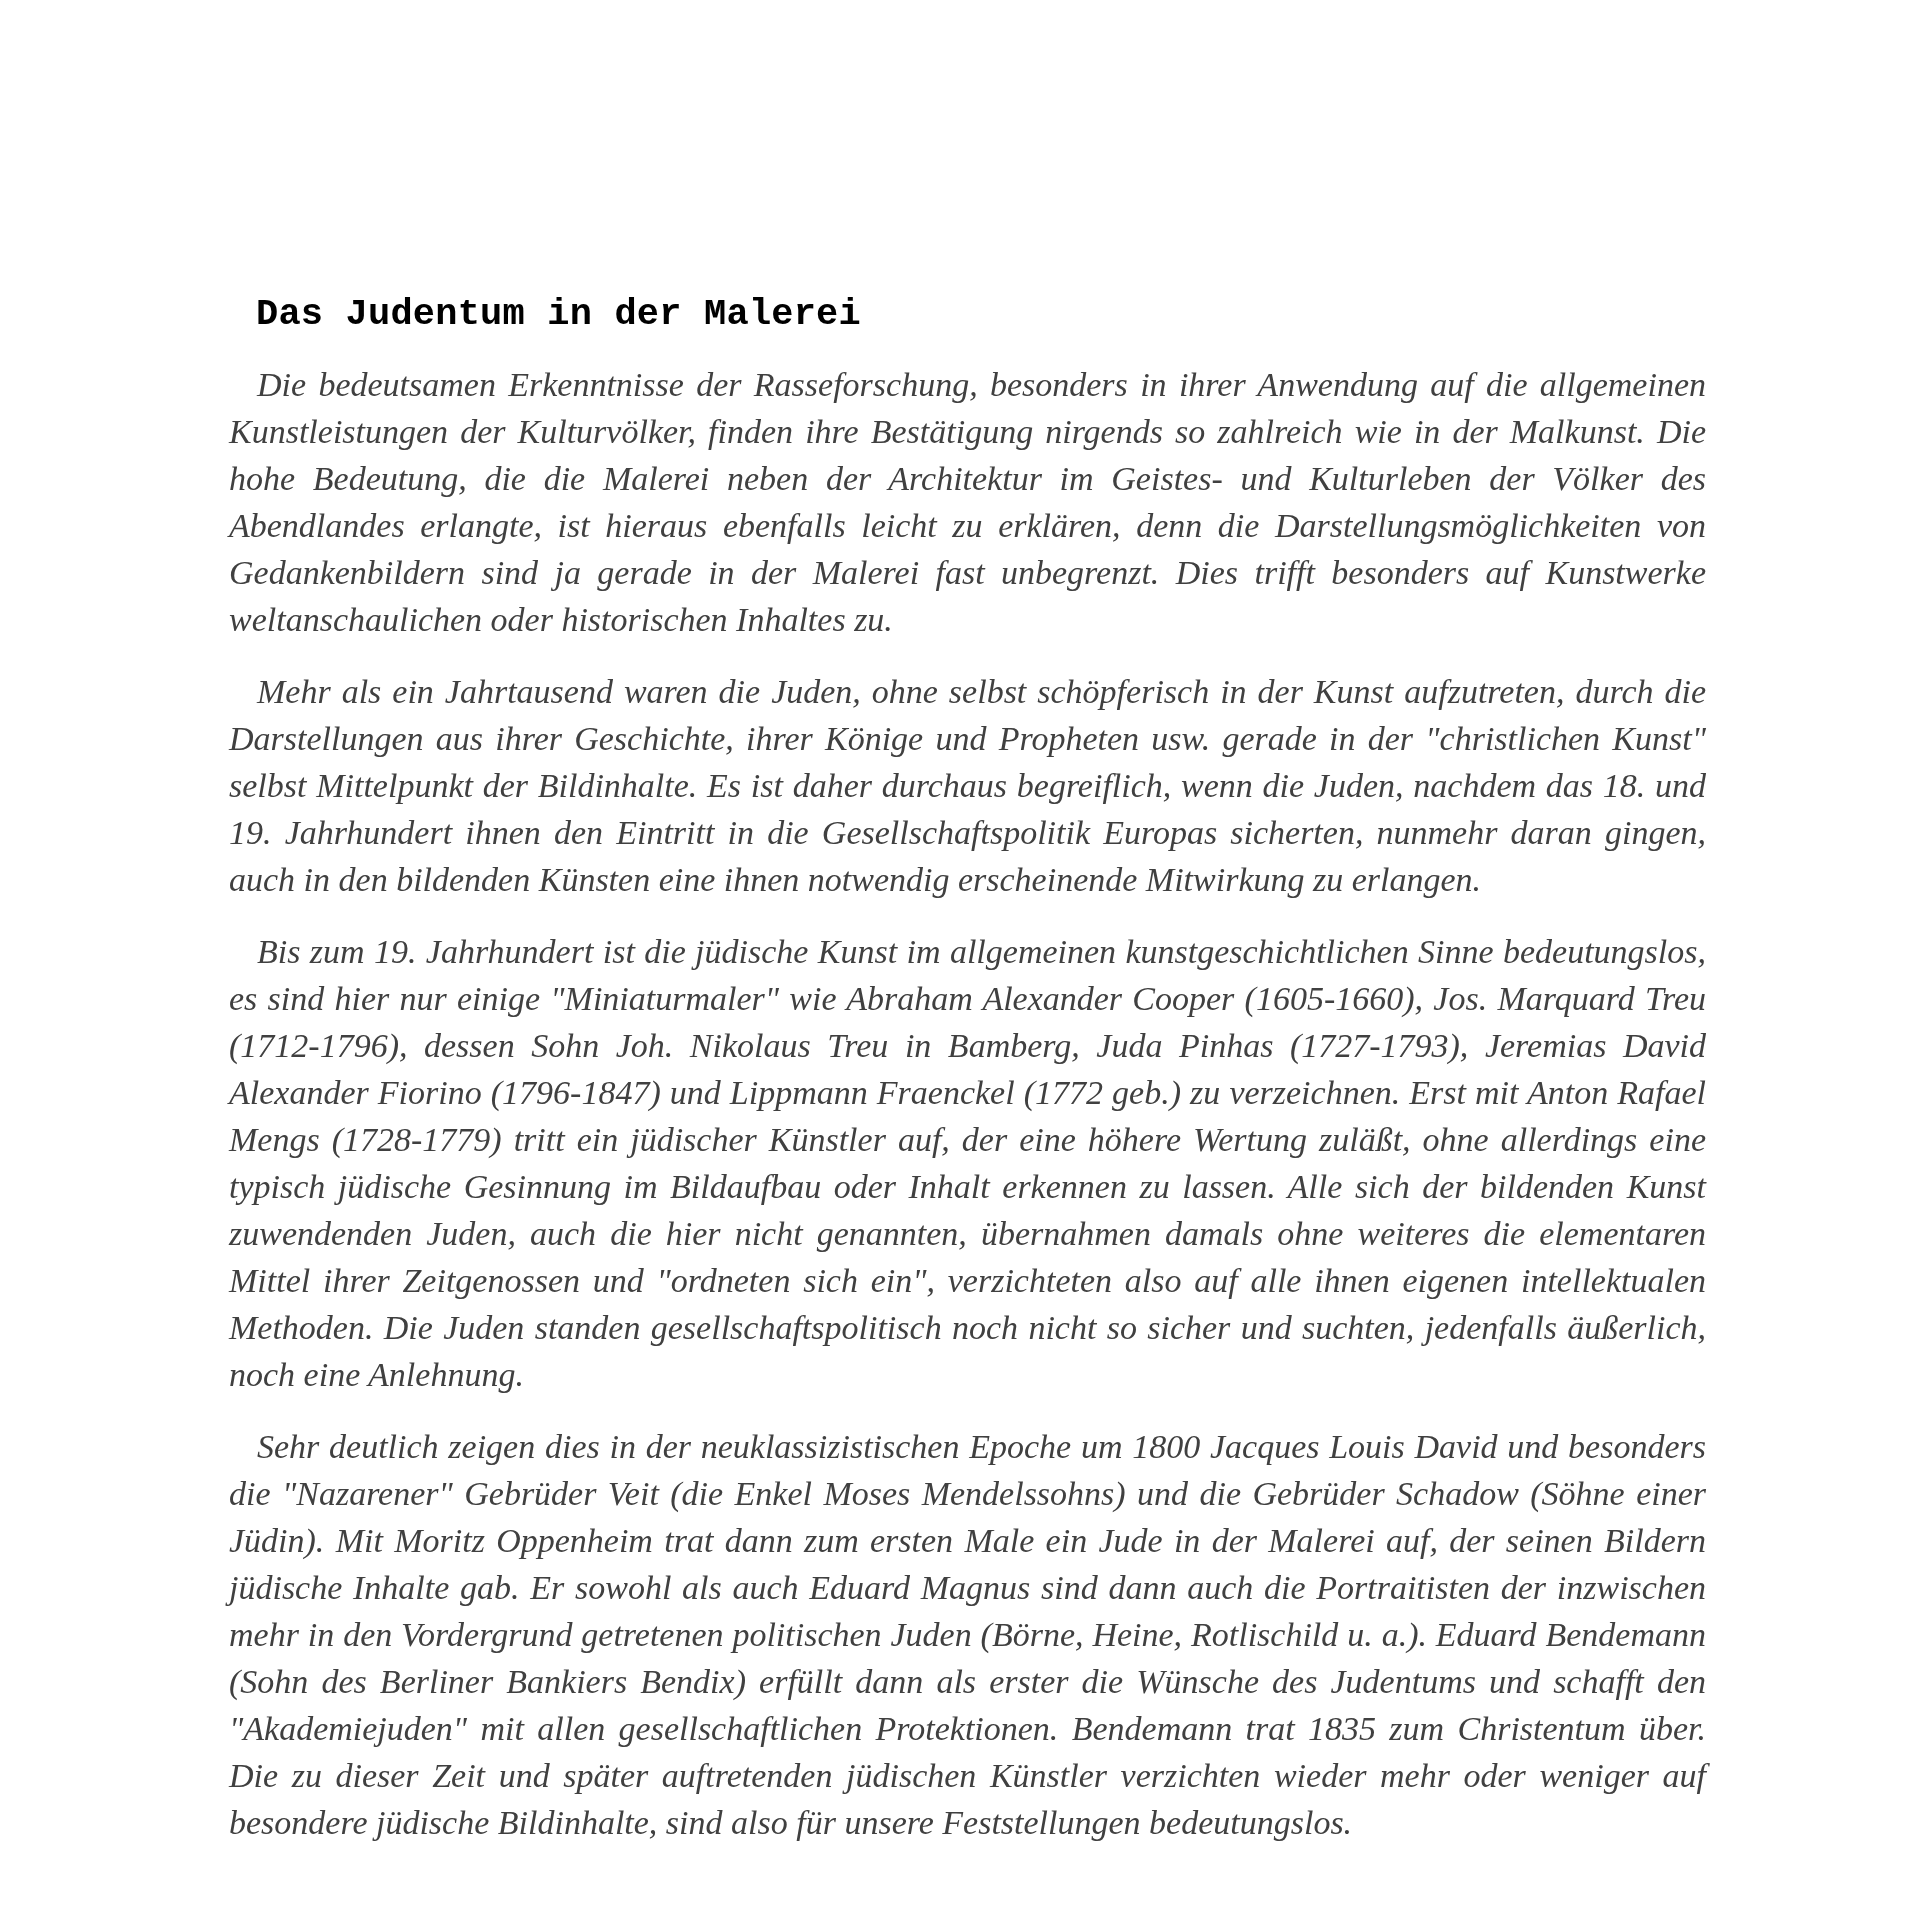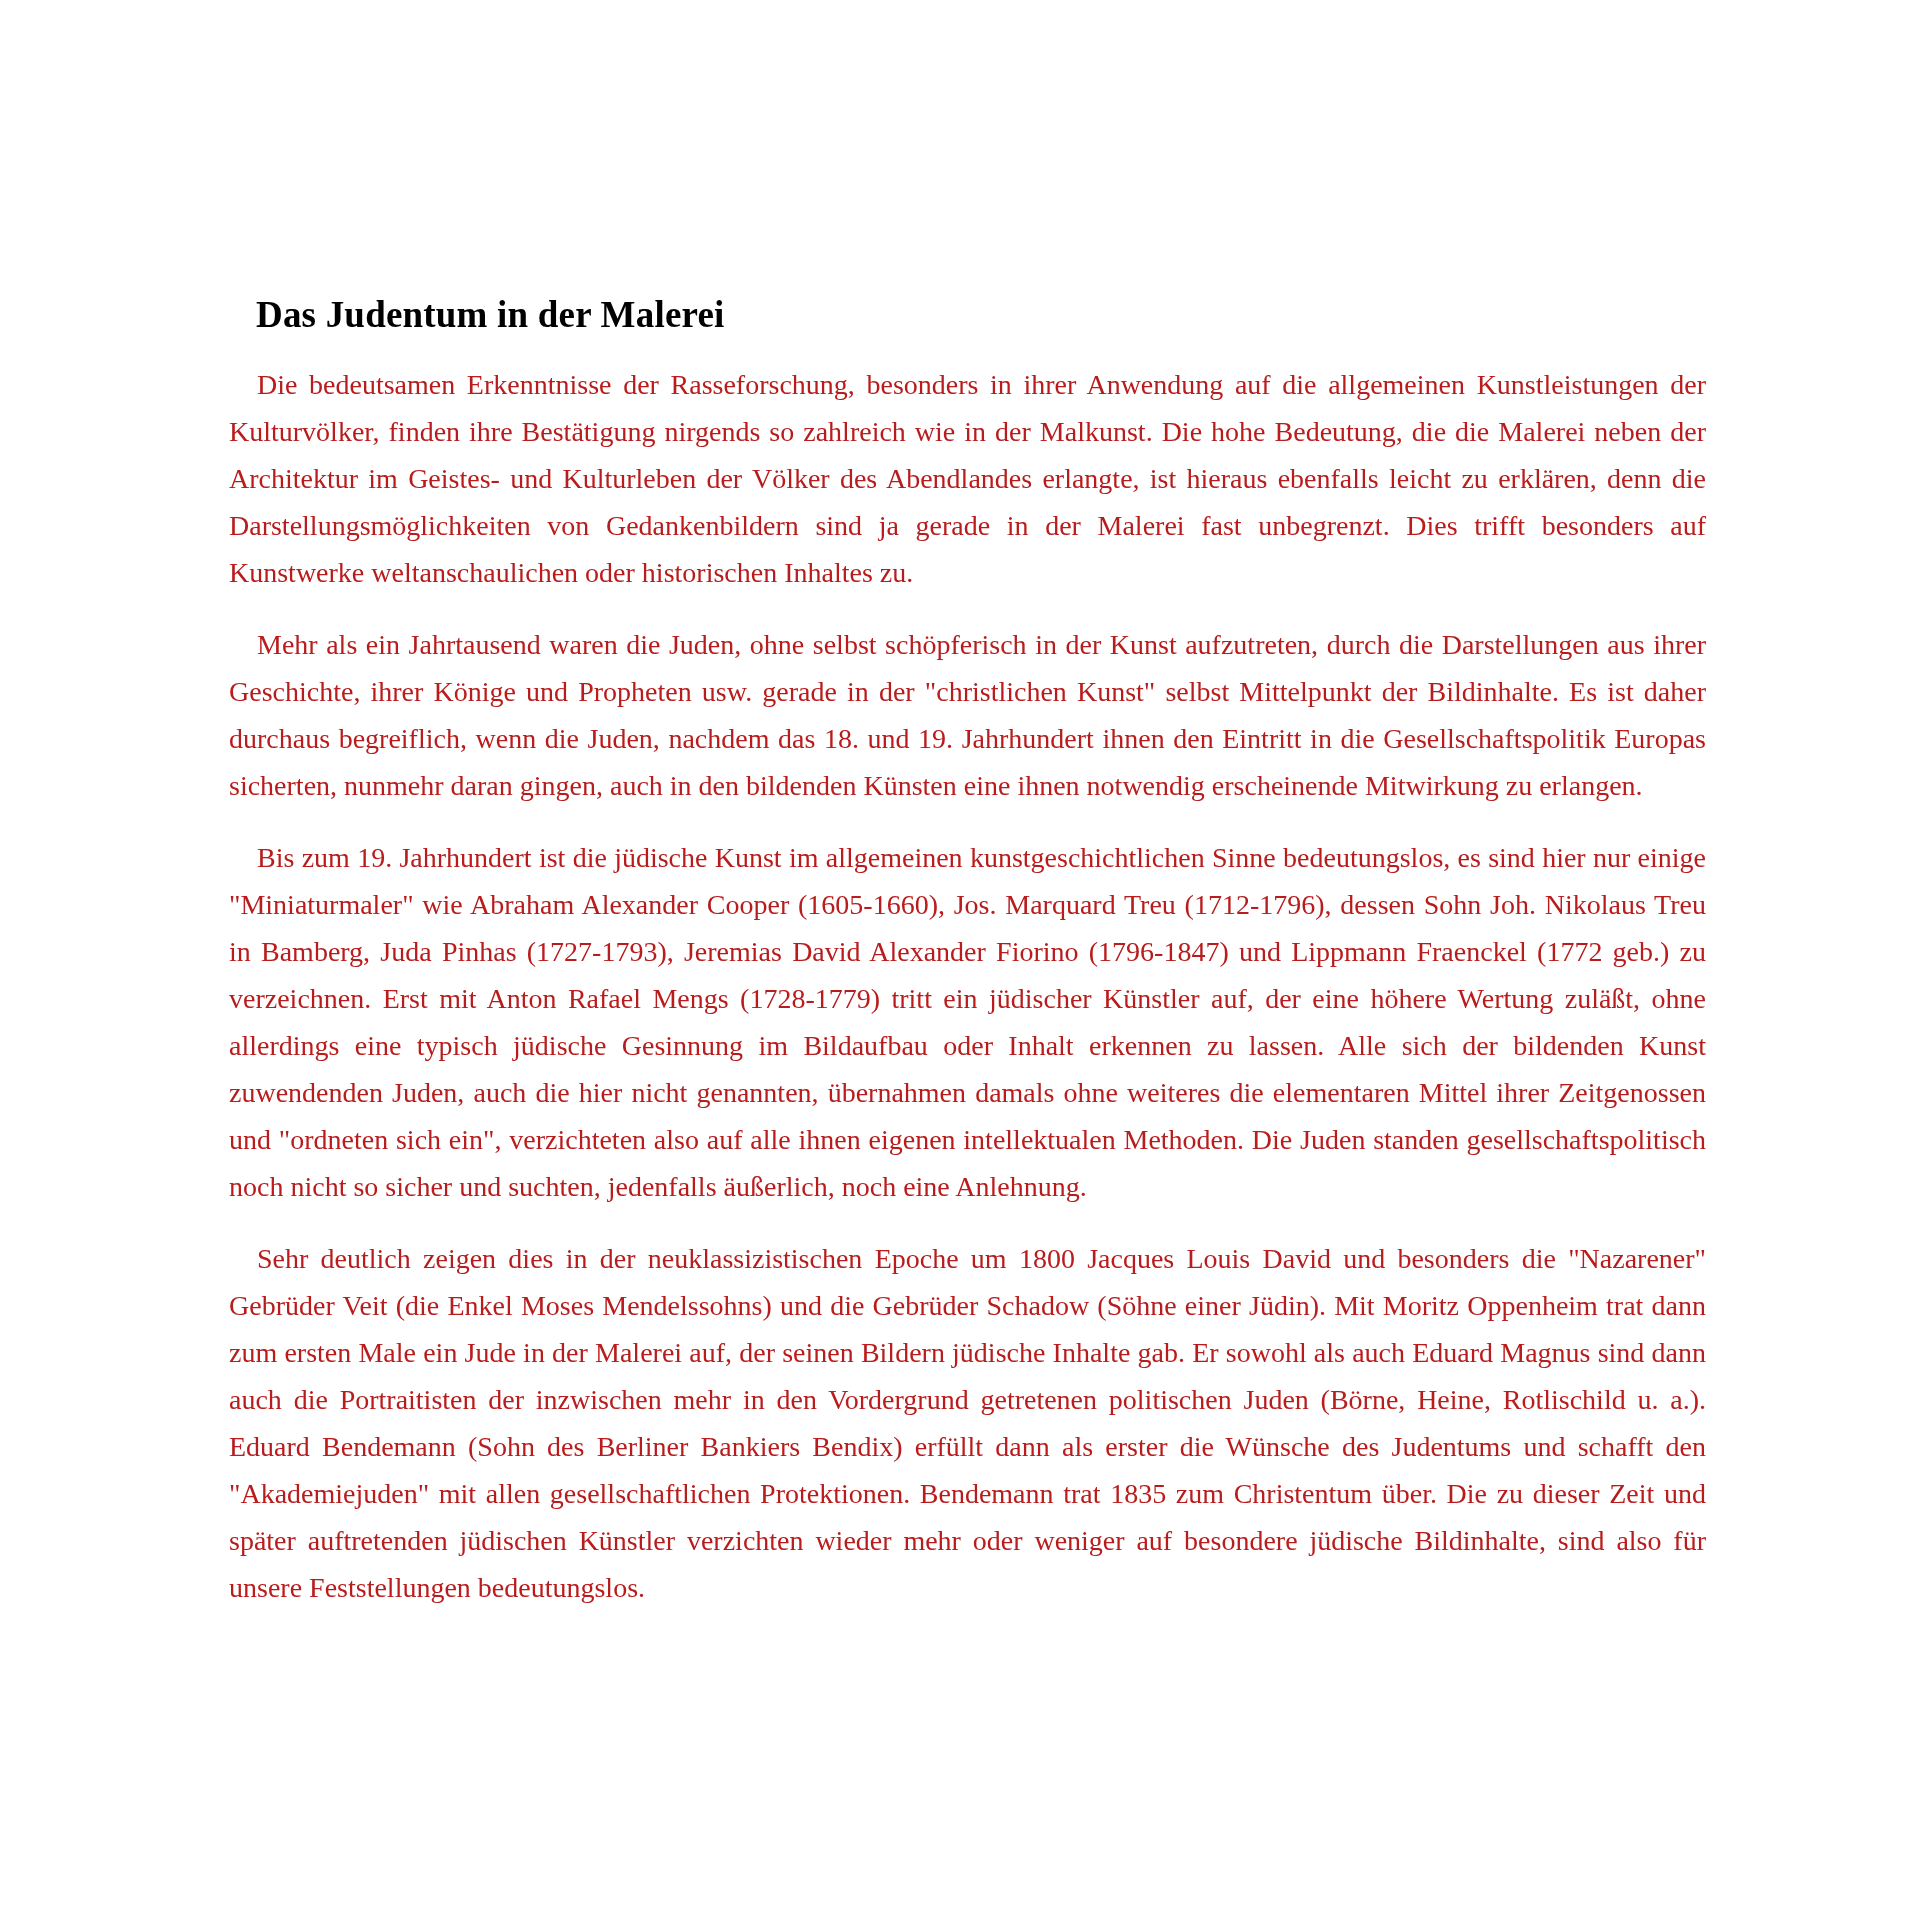--- a/index.html
+++ b/index.html
@@ -20,39 +20,40 @@
 
   
   .content {
     position: absolute;
     left: 229px;
     top: 293px;
     width: 1477px;
   }
 
   .doc-title {
-    font-family: Liberation Serif, serif;
+    font-family: Liberation Mono, monospace;
     font-weight: bold;
     font-size: 37px;
     line-height: 1.18;
     color: #000000;
     margin: 0 0 24px 27px;
     letter-spacing: 0.2px;
   }
 
   .para {
     font-family: "Liberation Serif", "DejaVu Serif", serif;
-    font-size: 28px;
+    font-size: 34px;
     line-height: 47px;
-    color: #b91c1c;
+    color: #404040;
     text-align: justify;
     text-justify: inter-word;
     margin: 0 0 25px 0;
     text-indent: 28px;
     hyphens: none;
+    font-style: italic;
     -webkit-hyphens: none;
   }
 
   .para:last-of-type {
     margin-bottom: 0;
   }
 </style>
 </head>
 <body>
 

